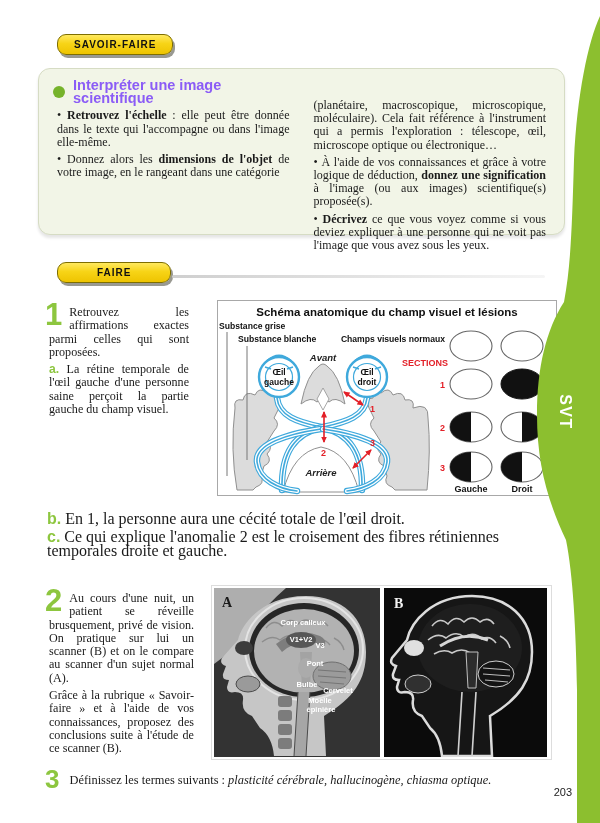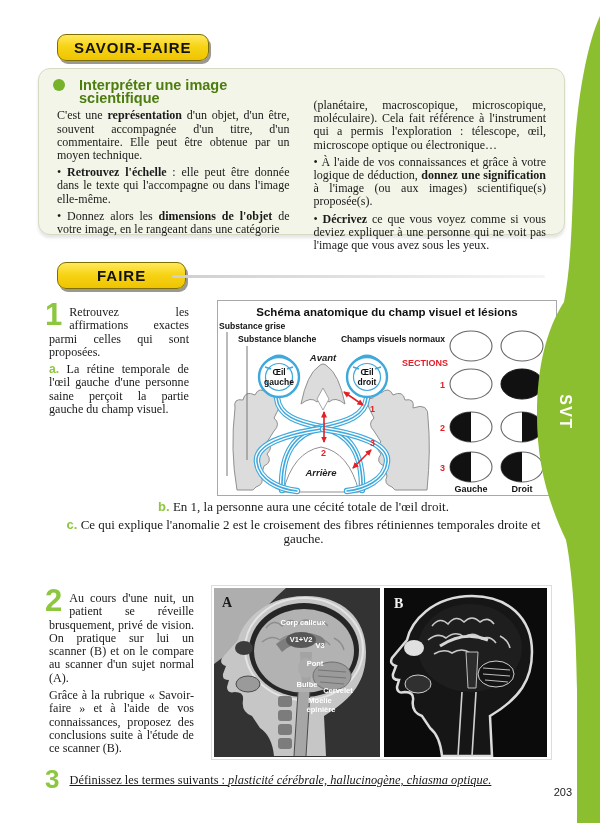--- a/index.html
+++ b/index.html
@@ -1,69 +1,68 @@
 <!DOCTYPE html>
 <html lang="fr"><head>
 <meta charset="utf-8">
 <style>
   html,body{margin:0;padding:0;background:#fff;}
   .page{position:relative;width:600px;height:823px;background:#fff;overflow:hidden;
         font-family:"Liberation Serif",serif;color:#1a1a1a;}
   
   .badge{display:inline-block;background:linear-gradient(180deg,#ffe95e 0%,#f7d417 45%,#eec400 100%);
          border:1px solid #7e6e00;border-radius:9px;padding:4px 16px;
-         font-family:"Liberation Sans",sans-serif;font-weight:bold;font-size:15px;
+         font-family:"Liberation Sans",sans-serif;font-weight:bold;font-size:10px;
          letter-spacing:1px;color:#111;box-shadow:2px 3px 0 rgba(70,70,55,.55);}
   .savoir-badge{position:absolute;left:57px;top:34px;}
   .faire-badge{position:absolute;left:57px;top:262px;padding:4px 39px;}
   .faire-rule{position:absolute;left:172px;top:275px;width:373px;height:3px;border-radius:2px;
               background:linear-gradient(to right,#cfcfcf,#f5f5f5);}
   
   .savoir-box{position:absolute;left:38px;top:68px;width:527px;height:167px;box-sizing:border-box;
               background:#f2f5e7;border:1px solid #d6dcc4;border-radius:12px;
               box-shadow:0 3px 3px rgba(0,0,0,.10);padding:8px 14px;display:flex;gap:16px;}
   .col{flex:1;font-size:12px;line-height:13.2px;text-align:justify;}
   .col.right{padding-top:18px;}
   .savoir-title{font-family:"Liberation Sans",sans-serif;font-weight:bold;font-size:14.5px;
-                color:#4d7c0f;margin:2px 0 4px 0;display:flex;gap:14px;text-align:left;}
+                color:#8b5cf6;margin:2px 0 4px 0;display:flex;align-items:center;gap:8px;text-align:left;}
   .dot{width:12px;height:12px;border-radius:50%;background:#76b32b;flex:0 0 auto;}
   p{margin:4px;}
   .b{font-weight:bold;}
   .i{font-style:italic;}
   .g{color:#8dc63f;font-weight:bold;font-family:"Liberation Sans",sans-serif;}
   
   .ex1-text{position:absolute;left:45px;top:302px;width:148px;font-size:12.1px;line-height:13.3px;text-align:justify;}
   .ex-num{float:left;font-family:"Liberation Sans",sans-serif;font-weight:bold;font-size:31px;
           color:#8dc63f;line-height:26px;margin:0 7px 0 0;}
   .diagram{position:absolute;left:192px;top:300px;padding-left:25px;}
-  .items-bcd{position:absolute;left:43px;top:496px;width:521px;font-size:13px;line-height:13.8px;text-align:center;}
+  .items-bcd{position:absolute;left:43px;top:508px;width:521px;font-size:16px;line-height:13.8px;text-align:left;}
   .ex2-text{position:absolute;left:45px;top:588px;width:153px;font-size:12.1px;line-height:13.3px;text-align:justify;}
   .scans{position:absolute;left:211px;top:585px;width:341px;height:175px;box-sizing:border-box;
          background:#fff;border:1px solid #ddd;padding:2px;display:flex;gap:4px;}
-  .ex3{position:absolute;left:45px;top:764px;width:520px;font-size:12.4px;text-decoration:underline;}
+  .ex3{position:absolute;left:45px;top:764px;width:520px;font-size:12.4px;}
   .ex-num3{font-family:"Liberation Sans",sans-serif;font-weight:bold;font-size:26px;color:#8dc63f;
            vertical-align:-4px;margin-right:10px;}
   .pagenum{position:absolute;right:28px;top:786px;font-family:"Liberation Sans",sans-serif;
            font-size:11px;color:#222;}
   .side-tab{position:absolute;right:0;top:0;}
 </style>
 </head>
 <body>
 
 <div class="page">
 
   <div class="badge savoir-badge">SAVOIR-FAIRE</div>
 
   <div class="savoir-box">
     <div class="col">
       <div class="savoir-title">
         <span class="dot"></span>
         <span>Interpréter une image scientifique</span>
       </div>
-      <p><span>C'est une </span><span class="b">représentation</span><span> d'un objet, d'un être, souvent accompagnée d'un titre, d'un commentaire. Elle peut être obtenue par un moyen technique.</span></p>
       <p><span>• </span><span class="b">Retrouvez l'échelle</span><span> : elle peut être donnée dans le texte qui l'accompagne ou dans l'image elle-même.</span></p>
       <p><span>• Donnez alors les </span><span class="b">dimensions de l'objet</span><span> de votre image, en le rangeant dans une catégorie</span></p>
     </div>
     <div class="col right">
       <p><span>(planétaire, macroscopique, microscopique, moléculaire). Cela fait référence à l'instrument qui a permis l'exploration : télescope, œil, microscope optique ou électronique…</span></p>
       <p><span>• À l'aide de vos connaissances et grâce à votre logique de déduction, </span><span class="b">donnez une signification</span><span> à l'image (ou aux images) scientifique(s) proposée(s).</span></p>
       <p><span>• </span><span class="b">Décrivez</span><span> ce que vous voyez comme si vous deviez expliquer à une personne qui ne voit pas l'image que vous avez sous les yeux.</span></p>
     </div>
   </div>
 

